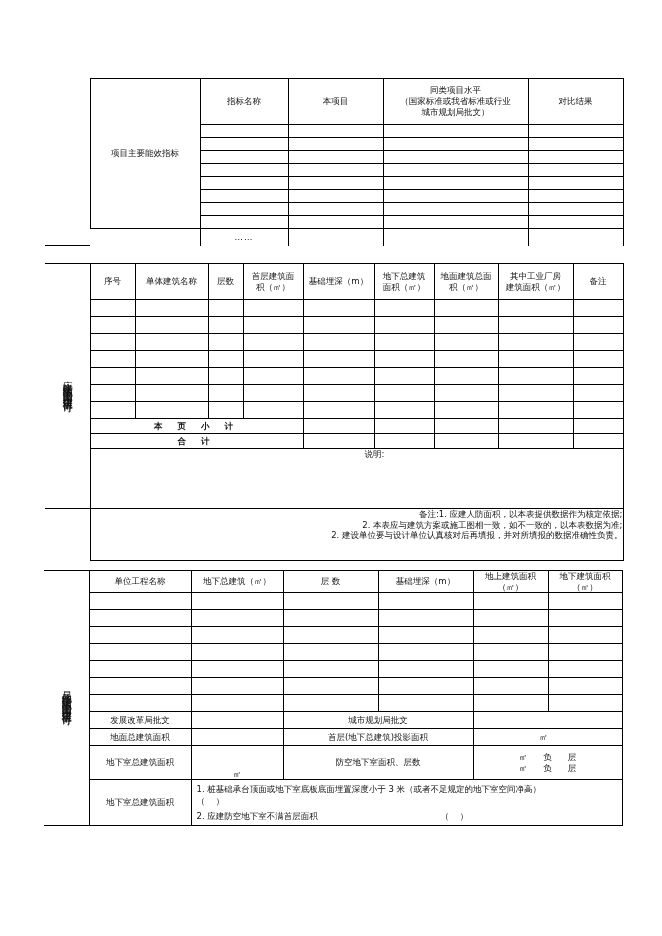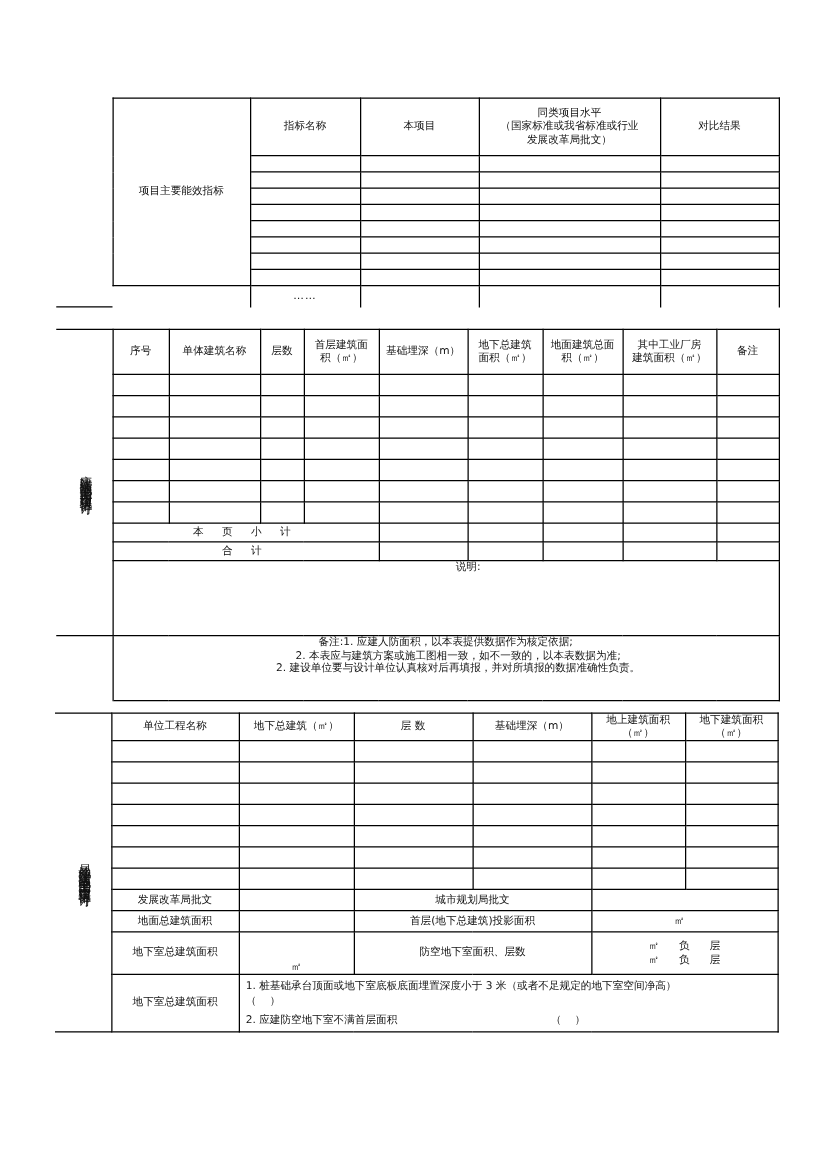--- a/index.html
+++ b/index.html
@@ -56,21 +56,21 @@
     white-space: nowrap;
     display: inline-block;
     font-family: "DejaVu Sans", "Liberation Sans", sans-serif;
   }
 
   .cellpad { padding: 2px 3px; }
 
   .tl { text-align: left; }
   .tr { text-align: right; }
 
-  .spaced { letter-spacing: 6px; }
+  .spaced { letter-spacing: 6px; font-weight: bold; }
 
   .note-block {
     text-align: left;
     padding: 3px 4px 3px 4px;
     font-size: 8.5px;
     line-height: 1.6;
   }
   .note-block .ln { display: block; white-space: nowrap; }
   .indent-1 { padding-left: 20px; }
 
@@ -113,21 +113,21 @@
           <span class="vlabel"></span>
         </td>
         <td rowspan="9" class="cellpad">
           <span>项目主要能效指标</span>
         </td>
         <td class="cellpad">指标名称</td>
         <td class="cellpad">本项目</td>
         <td class="cellpad">
           <span style="display:block;font-family:Liberation Mono, monospace;">同类项目水平</span>
           <span style="display:block;">（国家标准或我省标准或行业</span>
-          <span style="display:block;">发展改革局批文）</span>
+          <span style="display:block;">城市规划局批文）</span>
         </td>
         <td class="cellpad">对比结果</td>
       </tr>
 
       <tr style="height:13px;">
         <td></td>
         <td></td>
         <td></td>
         <td></td>
       </tr>
@@ -321,21 +321,21 @@
       </tr>
 
       <tr style="height:60px;">
         <td colspan="9" class="tl cellpad" style="vertical-align:top;padding-left:36px;">
           <span>说明:</span>
         </td>
       </tr>
 
       <tr style="height:52px;">
         <td class="noborder-left noborder-bot"></td>
-        <td colspan="9" class="note-block" style="vertical-align:top;">
+        <td colspan="9" class="note-block" style="vertical-align:top;text-align:right;">
           <span class="ln"><span>备注:</span><span>1. 应建人防面积，以本表提供数据作为核定依据;</span></span>
           <span class="ln indent-1">2. 本表应与建筑方案或施工图相一致，如不一致的，以本表数据为准;</span>
           <span class="ln indent-1">2. 建设单位要与设计单位认真核对后再填报，并对所填报的数据准确性负责。</span>
         </td>
       </tr>
     </tbody>
   </table>
 
   <table class="grid" style="position:absolute; left:44px; top:570px; width:578px;">
     <colgroup>

